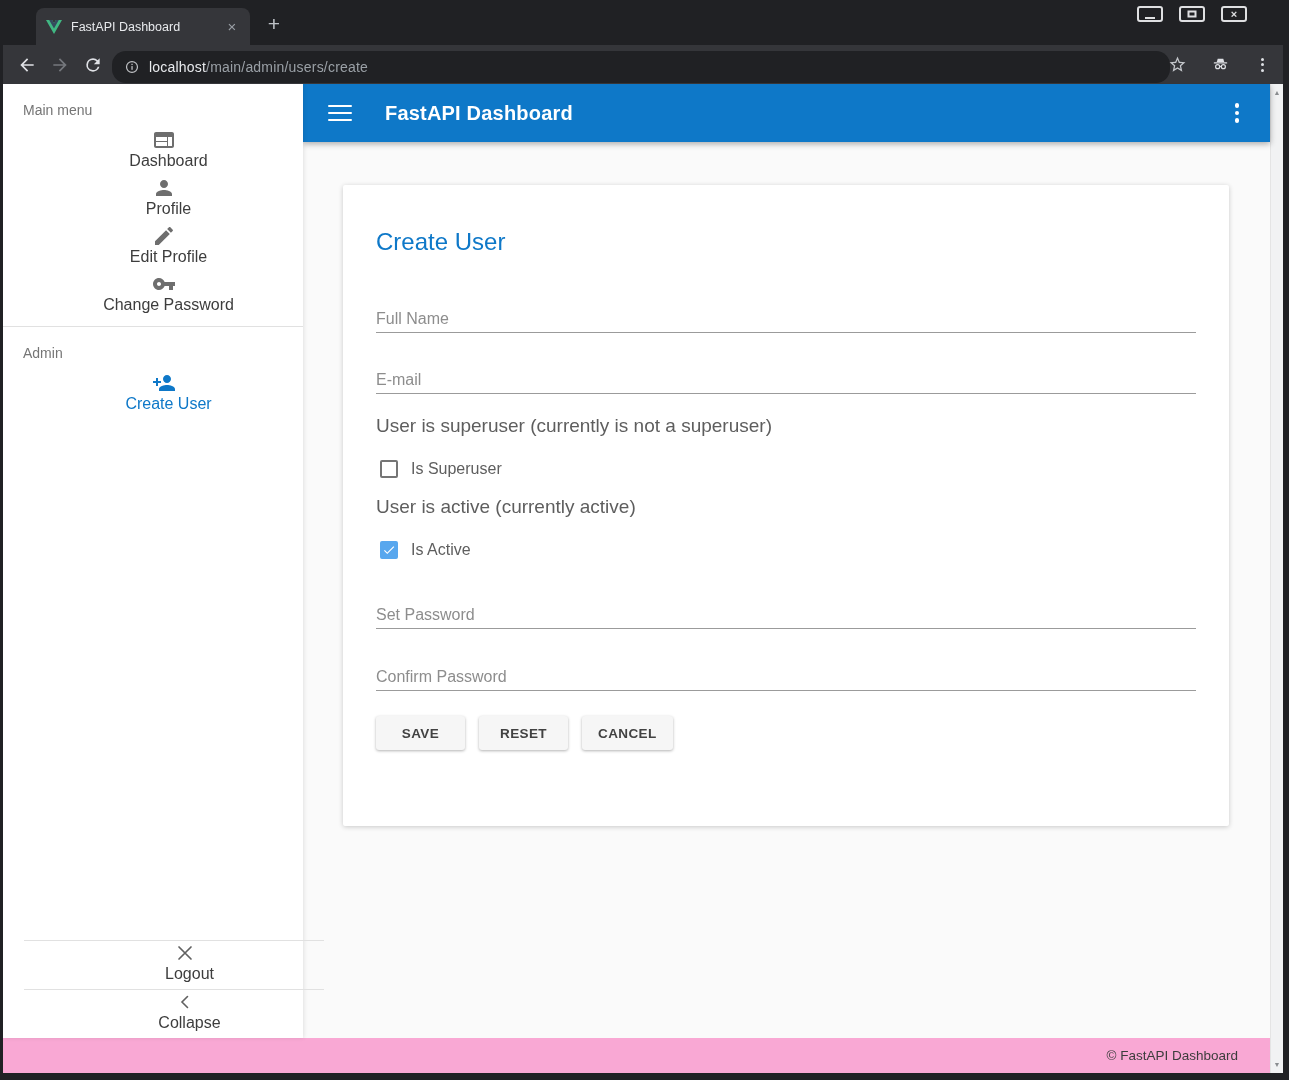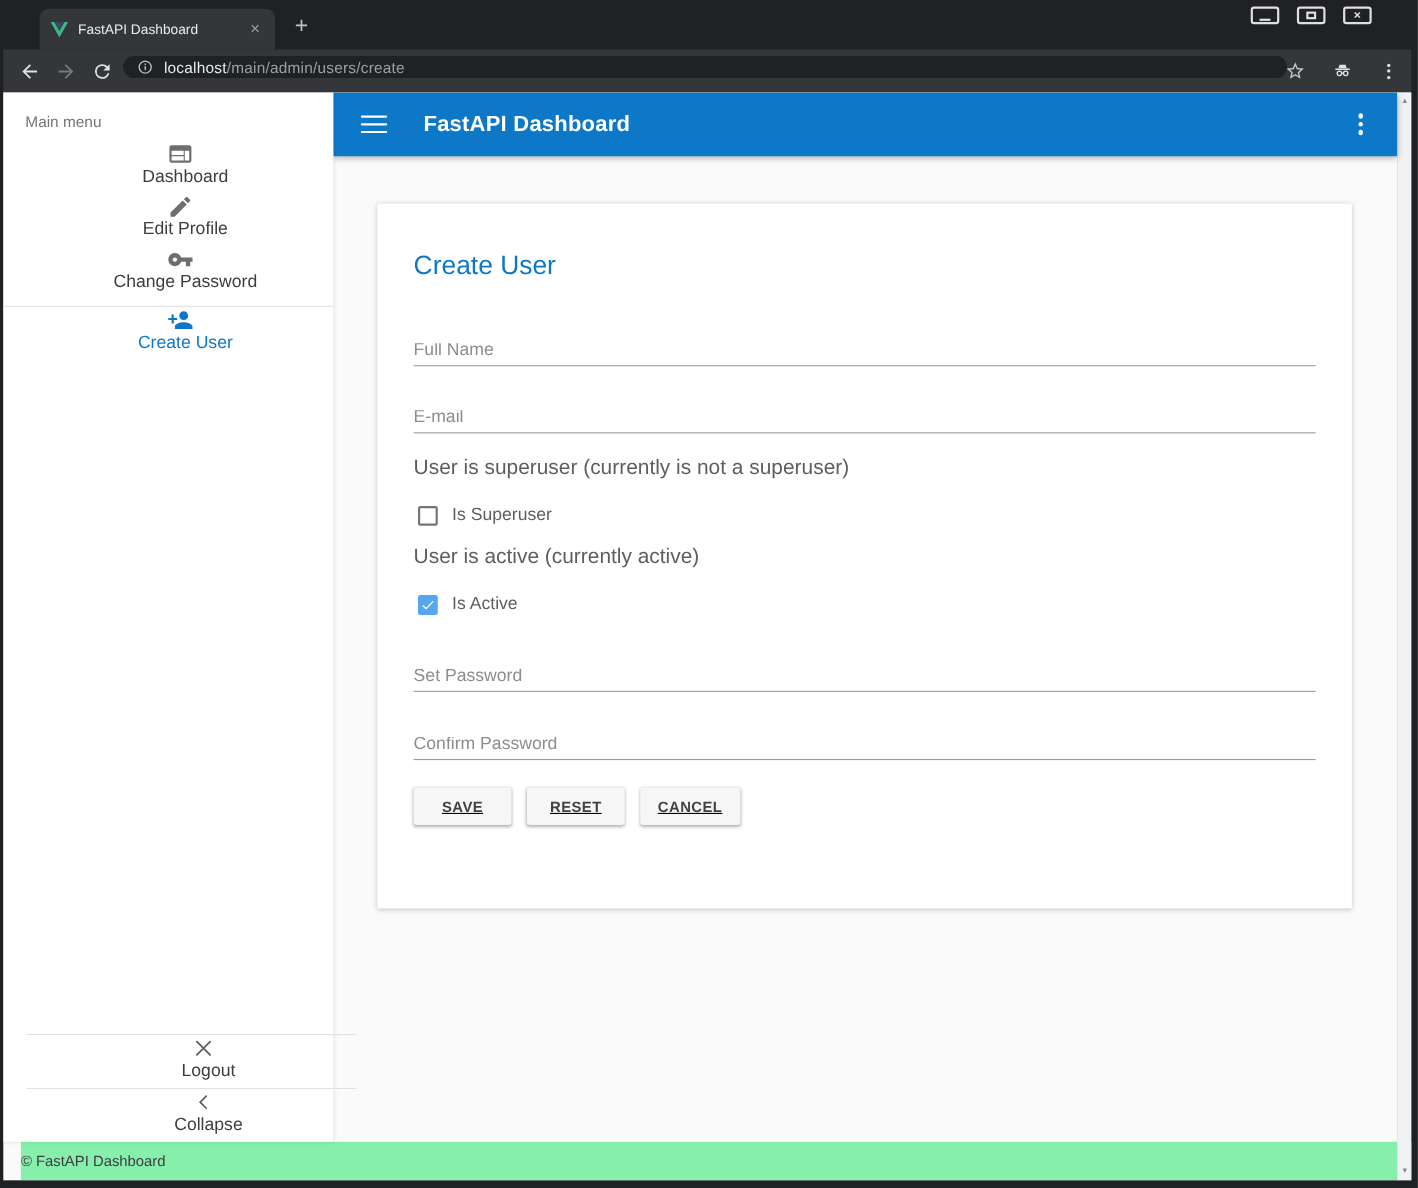--- a/index.html
+++ b/index.html
@@ -17,21 +17,21 @@
   .newtab { position:absolute; left:262px; top:13px; width:24px; height:24px; color:#bdc1c6;
             font-size:21px; line-height:22px; text-align:center; font-weight:400; }
   .win-controls { position:absolute; top:6px; right:42px; display:flex; gap:16px; }
   .win-btn { width:26px; height:16px; border:2px solid #dfe0e2; border-radius:3px; position:relative; }
   .sym-min { position:absolute; left:50%; transform:translateX(-50%); bottom:1px; width:10px; height:2px; background:#dfe0e2; }
   .sym-max { position:absolute; left:50%; top:50%; transform:translate(-50%,-50%); width:9px; height:7px; border:2px solid #dfe0e2; }
   .sym-close { position:absolute; left:0; top:-1px; width:100%; text-align:center; color:#dfe0e2; font-size:11px; font-weight:bold; line-height:14px; }
 
   .toolbar { position:absolute; top:45px; left:3px; width:1280px; height:39px; background:#35363a; }
   .nav-ico { position:absolute; top:10px; width:20px; height:20px; }
-  .urlbar { position:absolute; left:109px; top:6px; width:1058px; height:20px; background:#202124;
+  .urlbar { position:absolute; left:109px; top:6px; width:1058px; height:32px; background:#202124;
             border-radius:14px; display:flex; align-items:center; padding-left:12px;text-align:center; }
   .urlbar .info { width:16px; height:16px; margin-right:9px; }
   .url-text { font-size:14px; letter-spacing:.2px; }
   .url-host { color:#e8eaed; }
   .url-path { color:#9aa0a6; }
   .toolbar-right { position:absolute; right:12px; top:0; height:39px; display:flex; align-items:center; gap:23px; }
   .star { width:19px; height:19px; }
   .incog { width:21px; height:18px; }
   .kebab-dots { display:flex; flex-direction:column; gap:2.5px; padding:2px 7px; }
   .kebab-dots i { width:3px; height:3px; border-radius:50%; background:#dfe1e5; }
@@ -77,27 +77,27 @@
   .mt-setpw { margin-top:48px; } .mt-confirmpw { margin-top:41px; }
   .helper { margin-top:22px; font-size:19px; line-height:19px; color:#5e5e5e; }
   .helper.h2 { margin-top:18px; }
   .cb-row { margin-top:24px; height:20px; display:flex; align-items:center; cursor:pointer; }
   .cb-box { width:18px; height:18px; margin-left:4px; border:2px solid #757575; border-radius:2px;
             display:flex; align-items:center; justify-content:center; }
   .cb-box svg { width:16px; height:16px; display:none; }
   .cb-row.checked .cb-box { background:var(--checkbox); border-color:var(--checkbox); }
   .cb-row.checked .cb-box svg { display:block; }
   .cb-label { margin-left:13px; font-size:16px; color:#5e5e5e; }
-  .btn-row { margin-top:25px; display:flex; gap:14px;text-decoration:underline; }
+  .btn-row { margin-top:25px; display:flex; gap:14px; }
   .mat-btn { min-width:89px; height:34px; padding:0 16px; border:none; border-radius:3px; background:#f6f6f6;
              box-shadow:0 1px 3px rgba(0,0,0,.30); font-size:13.5px; font-weight:bold; color:#424242;
              letter-spacing:.4px; font-family:"Liberation Sans","DejaVu Sans",sans-serif; cursor:pointer; }
 
-  .footer { position:absolute; bottom:0; left:16px; width:1267px; height:35px; background:#86efac;
-            line-height:35px; padding-right:32px; font-size:13.5px; color:#3d3d3d; }
+  .footer { position:absolute; bottom:0; left:0; width:1267px; height:35px; background:#f9a8d4;
+            text-align:right; line-height:35px; padding-right:32px; font-size:13.5px; color:#3d3d3d; }
 </style>
 </head>
 <body>
 
 <div class="tabstrip">
   <div class="tab">
     <svg class="tab-favicon" viewBox="0 0 256 221">
       <path fill="#41B883" d="M204.8 0H256L128 220.8 0 0h97.92L128 51.2 157.44 0z"></path>
       <path fill="#35495E" d="M50.56 0h47.36L128 51.68 157.44 0h47.36L128 133.12z"></path>
     </svg>
@@ -175,32 +175,39 @@
     <div class="section-label">Main menu</div>
 
     <div class="nav-item">
       <span class="ni-icon"><svg viewBox="0 0 24 24">
             <path d="M20 4H4c-1.1 0-1.99.9-1.99 2L2 18c0 1.1.9 2 2 2h16c1.1 0 2-.9 2-2V6c0-1.1-.9-2-2-2zm-5 14H4v-4h11v4zm0-5H4V9h11v4zm5 5h-4V9h4v9z"></path>
           </svg></span>
       <span class="ni-label">Dashboard</span>
     </div>
     <div class="nav-item">
       <span class="ni-icon"><svg viewBox="0 0 24 24">
+            <path d="M12 12c2.21 0 4-1.79 4-4s-1.79-4-4-4-4 1.79-4 4 1.79 4 4 4zm0 2c-2.67 0-8 1.34-8 4v2h16v-2c0-2.66-5.33-4-8-4z"></path>
+          </svg></span>
+      <span class="ni-label">Profile</span>
+    </div>
+    <div class="nav-item">
+      <span class="ni-icon"><svg viewBox="0 0 24 24">
             <path d="M3 17.25V21h3.75L17.81 9.94l-3.75-3.75L3 17.25zM20.71 7.04c.39-.39.39-1.02 0-1.41l-2.34-2.34c-.39-.39-1.02-.39-1.41 0l-1.83 1.83 3.75 3.75 1.83-1.83z"></path>
           </svg></span>
       <span class="ni-label">Edit Profile</span>
     </div>
     <div class="nav-item">
       <span class="ni-icon"><svg viewBox="0 0 24 24">
             <path d="M12.65 10C11.83 7.67 9.61 6 7 6c-3.31 0-6 2.69-6 6s2.69 6 6 6c2.61 0 4.83-1.67 5.65-4H17v4h4v-4h2v-4H12.65zM7 14c-1.1 0-2-.9-2-2s.9-2 2-2 2 .9 2 2-.9 2-2 2z"></path>
           </svg></span>
       <span class="ni-label">Change Password</span>
     </div>
 
     <div class="divider"></div>
+    <div class="section-label">Admin</div>
 
     <div class="nav-item active">
       <span class="ni-icon"><svg viewBox="0 0 24 24">
             <path d="M15 12c2.21 0 4-1.79 4-4s-1.79-4-4-4-4 1.79-4 4 1.79 4 4 4zm-9-2V7H4v3H1v2h3v3h2v-3h3v-2H6zm9 4c-2.67 0-8 1.34-8 4v2h16v-2c0-2.66-5.33-4-8-4z"></path>
           </svg></span>
       <span class="ni-label">Create User</span>
     </div>
 
     <div class="sidebar-bottom">
       <div class="divider"></div>

